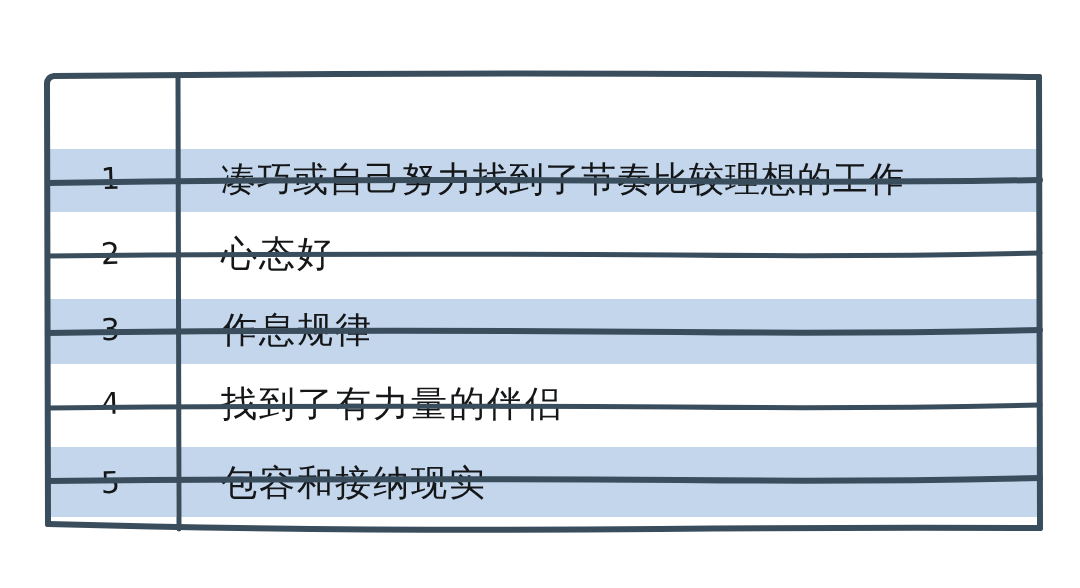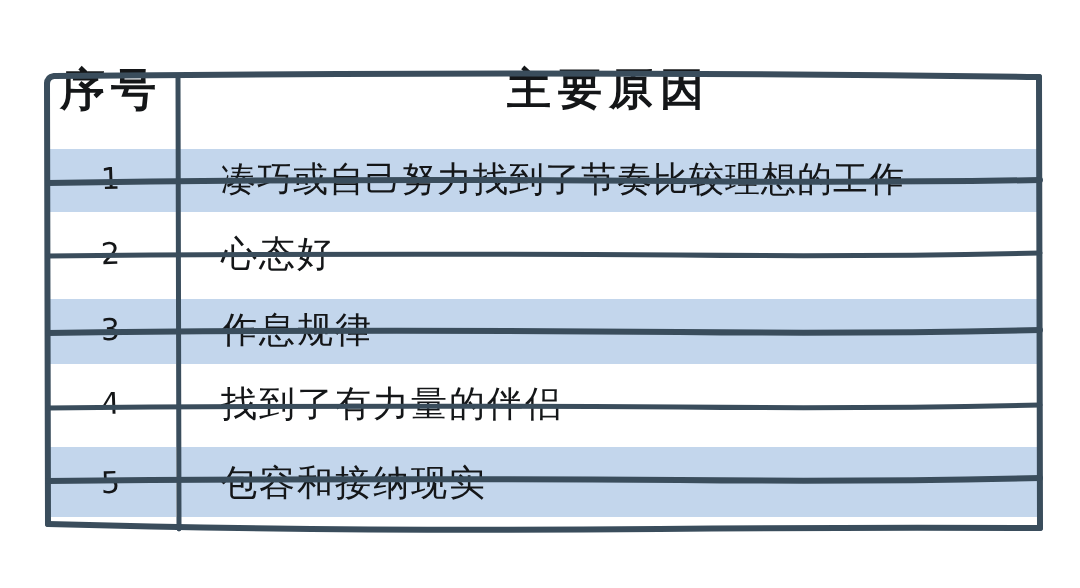--- a/index.html
+++ b/index.html
@@ -148,28 +148,20 @@
         <path d="M139 44 L140 497" stroke-width="5"></path>
 
         <path d="M9 151 Q300 146 640 149 Q830 151 1001 148" stroke-width="6"></path>
         <path d="M9 224 Q300 221 640 223 Q830 225 1001 221" stroke-width="5"></path>
         <path d="M9 301 Q300 297 640 300 Q830 302 1001 298" stroke-width="6"></path>
         <path d="M9 376 Q300 373 640 375 Q830 377 1001 373" stroke-width="5"></path>
         <path d="M9 449 Q300 446 640 448 Q830 450 1001 446" stroke-width="6"></path>
       </g>
     </svg>
 
-    <div class="row r-head">
-      <div class="cell-no">
-        <span class="txt head-no">序号</span>
-      </div>
-      <div class="cell-main">
-        <span class="txt head-main">主要原因</span>
-      </div>
-    </div>
 
     <div class="row r-1 shaded">
       <div class="cell-no">
         <span class="txt num">1</span>
       </div>
       <div class="cell-main">
         <span class="txt reason">凑巧或自己努力找到了节奏比较理想的工作</span>
       </div>
     </div>
 

